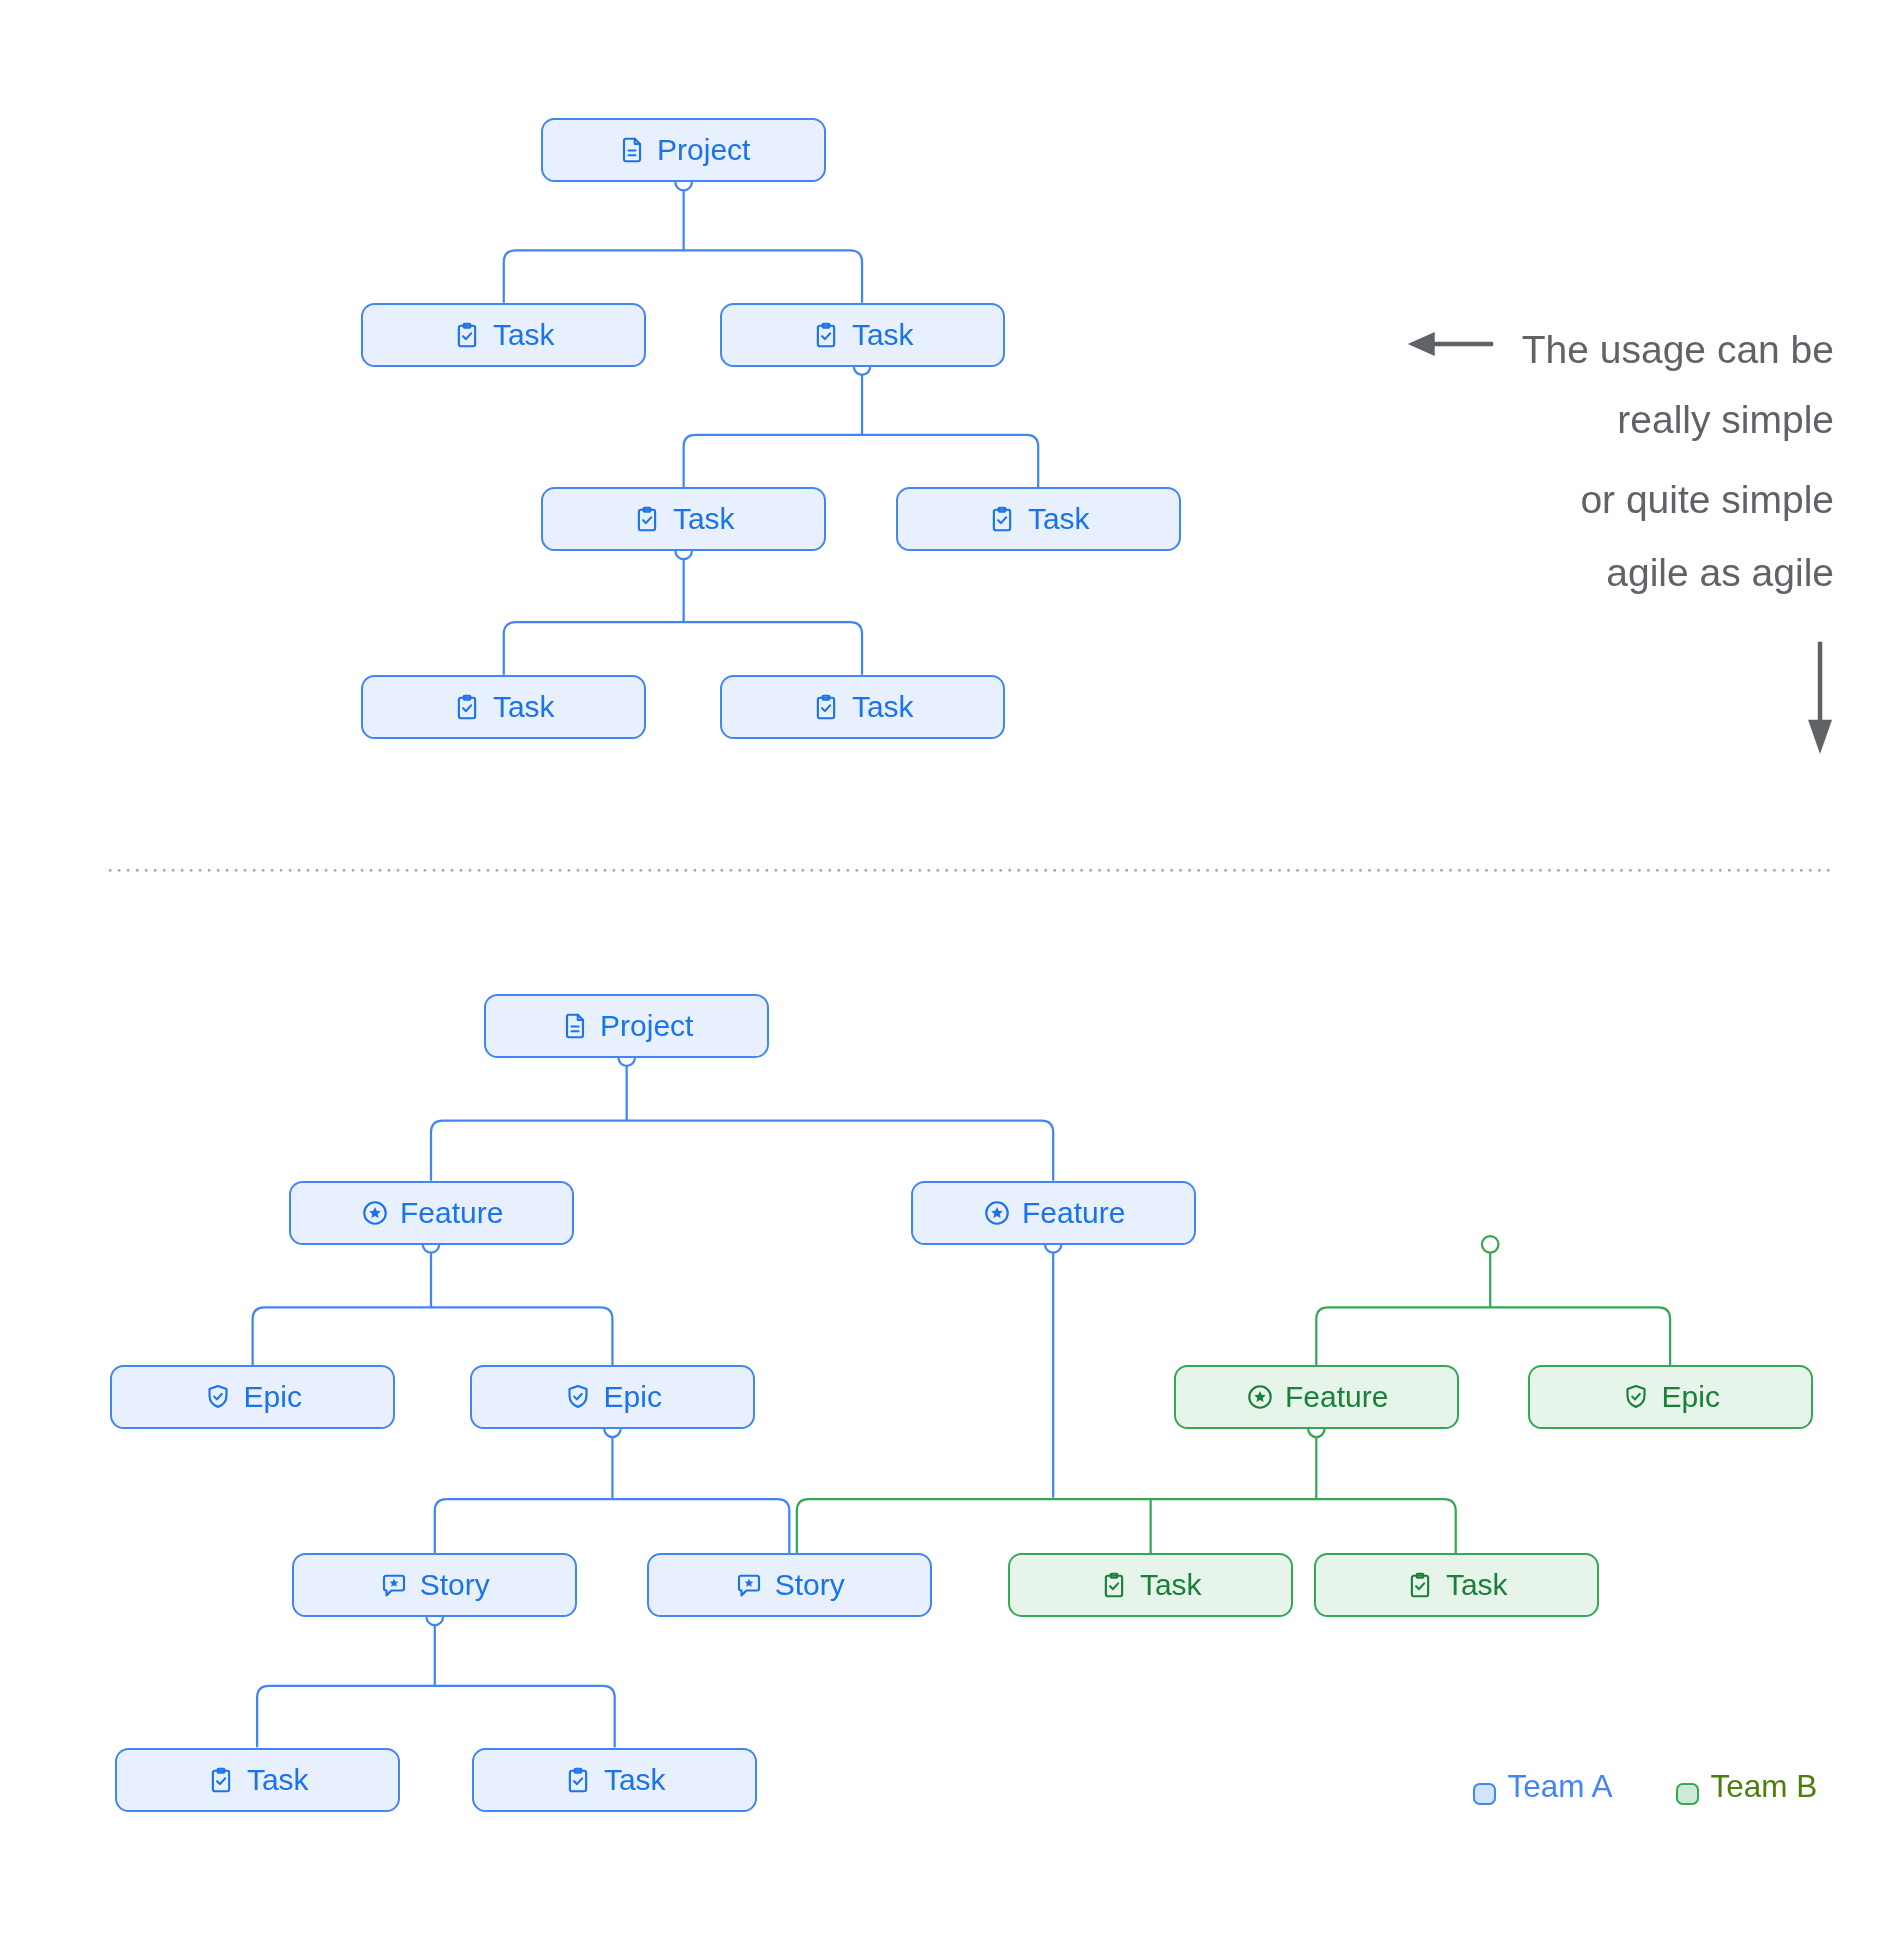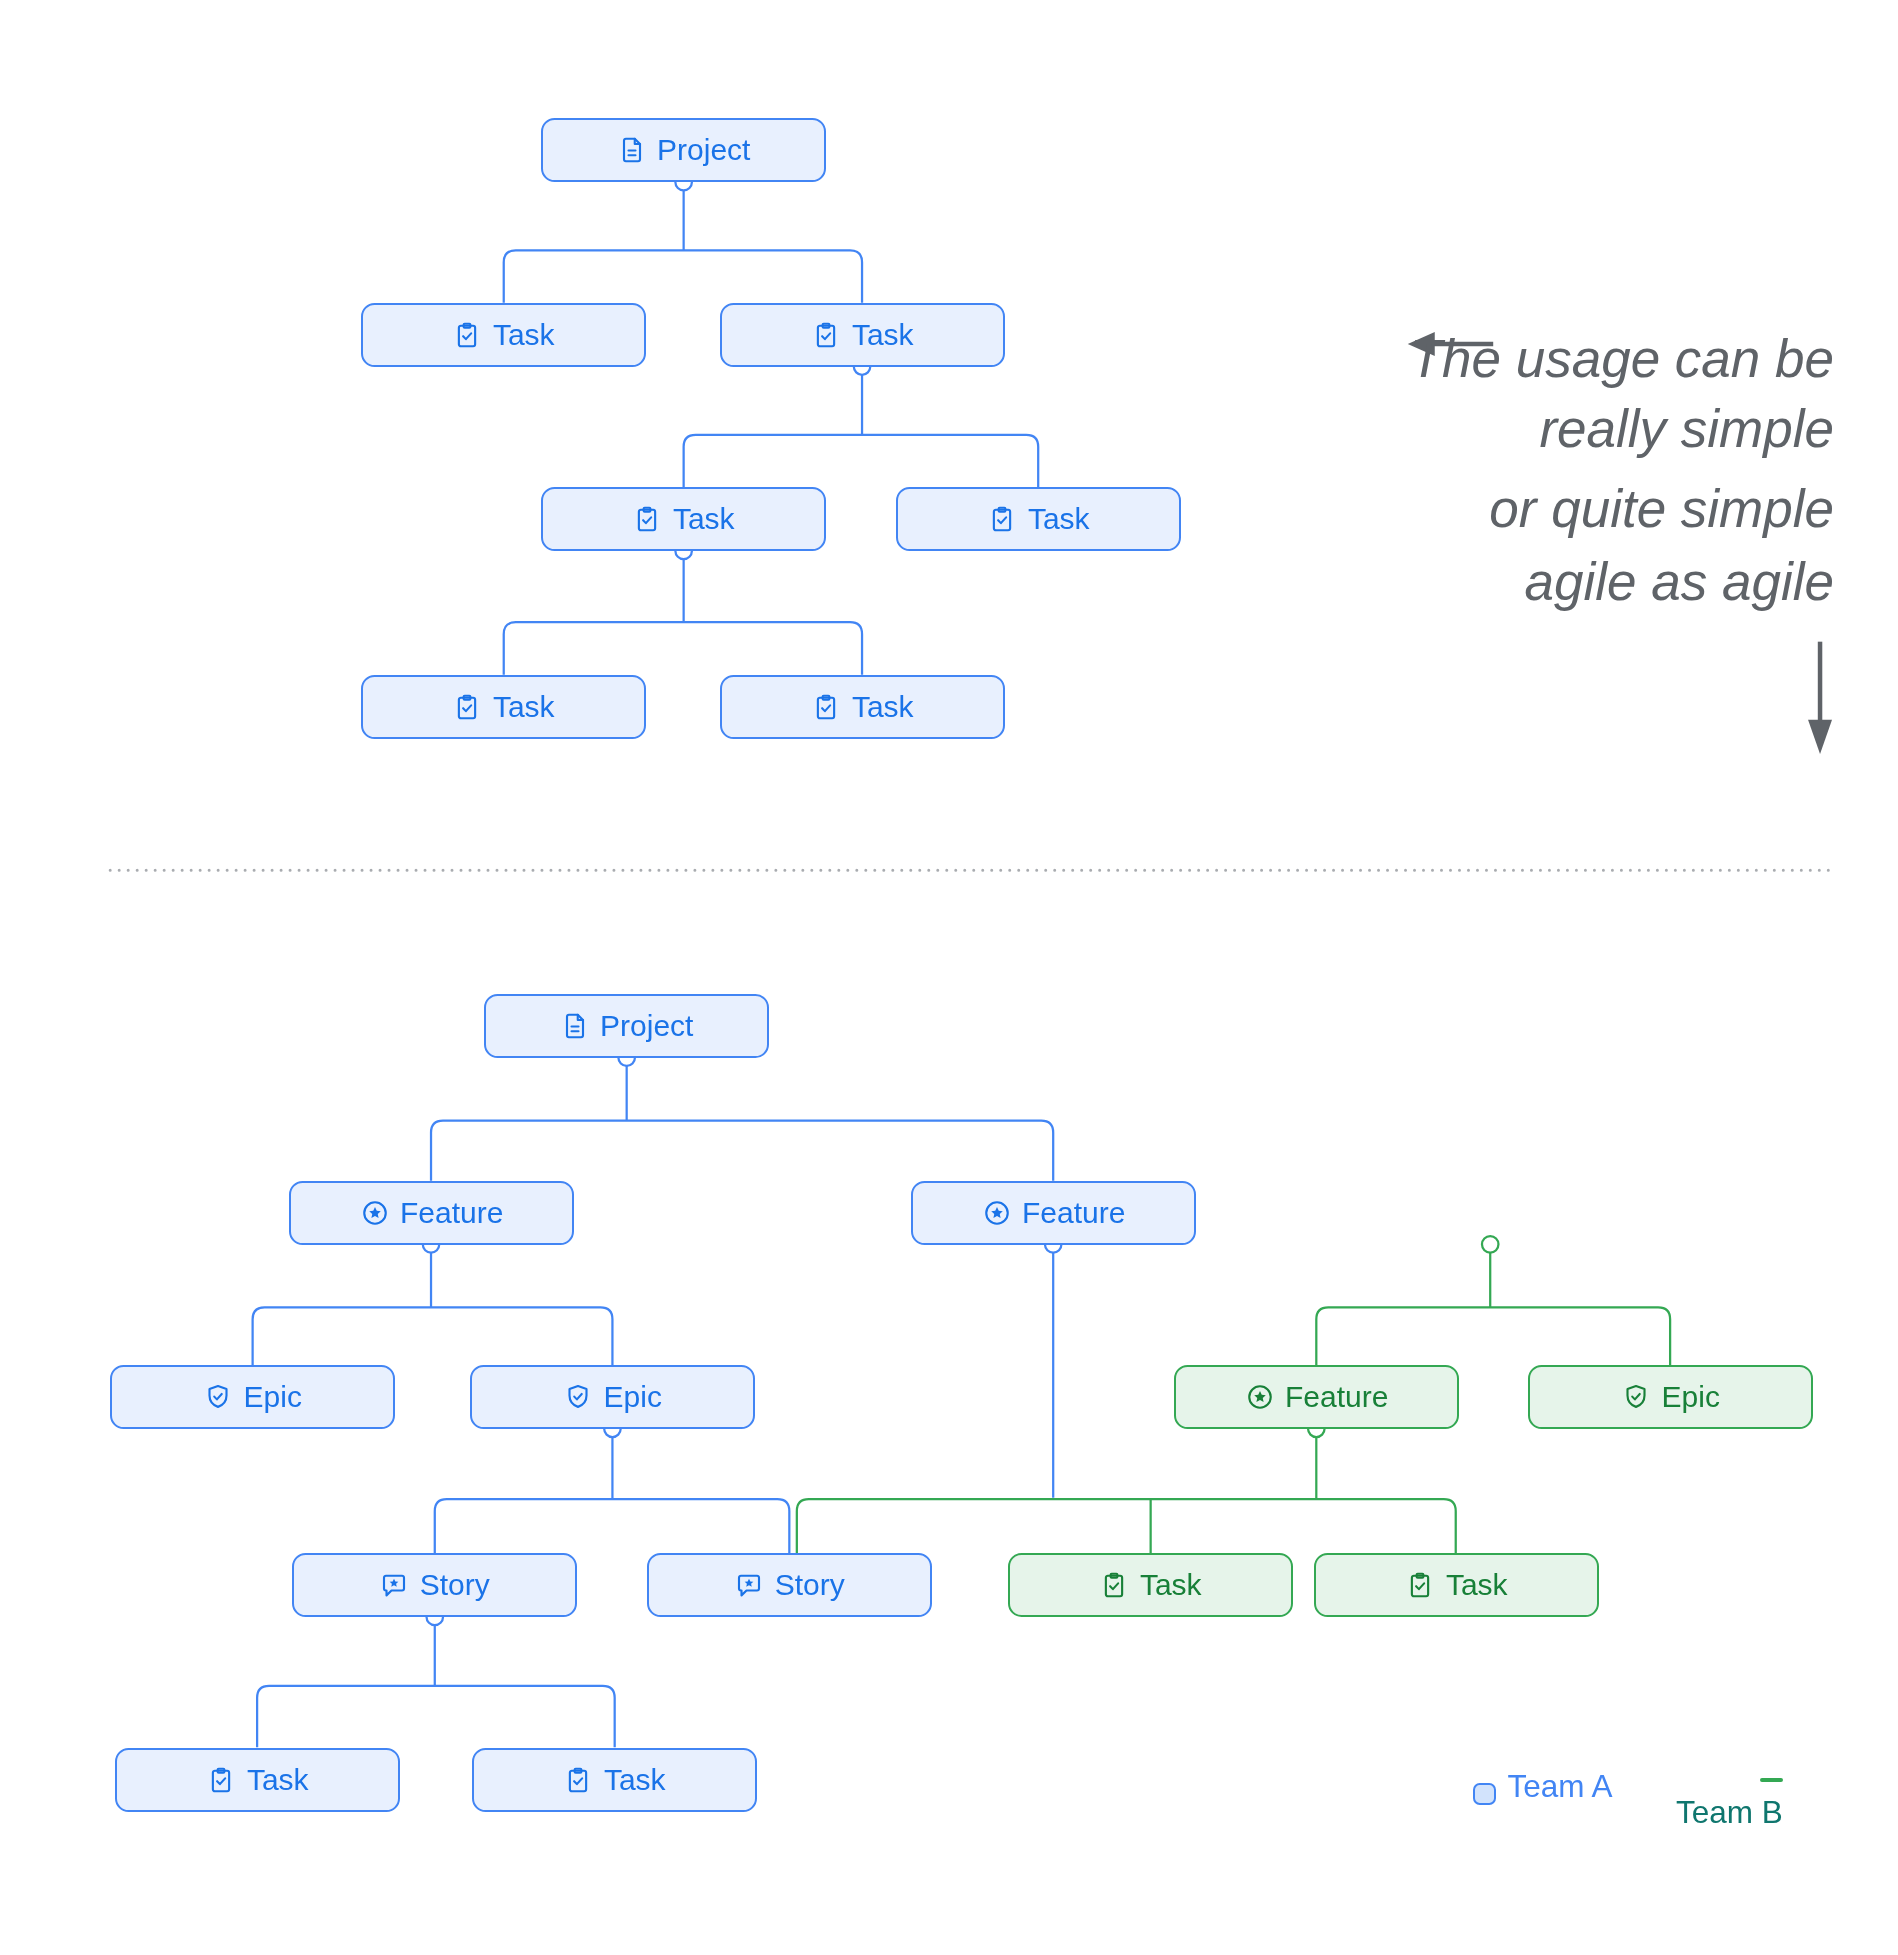--- a/index.html
+++ b/index.html
@@ -13,31 +13,31 @@
     display:flex;align-items:center;justify-content:center;gap:10.5px;
     font-size:30px;font-weight:500;box-sizing:border-box;border:2.2px solid;
   }
   .team-a{background:#e8f0fe;border-color:#4285f4;color:#1a73e8;}
   .team-b{background:#e6f4ea;border-color:#34a853;color:#188038;}
   .node .ic{display:flex;align-items:center;}
   .node .ic svg{width:30px;height:30px;stroke:currentColor;fill:none;
     stroke-width:1.7;stroke-linecap:round;stroke-linejoin:round;}
   .anno{
     position:absolute;right:64px;text-align:right;color:#5f6368;
-    font-size:53px;line-height:1.2;white-space:nowrap;font-weight:400;font-style:italic;
+    font-size:39px;line-height:1.2;white-space:nowrap;font-weight:400;
   }
   .legend-item{
     position:absolute;display:flex;align-items:flex-end;gap:12px;height:27px;
     font-size:31.5px;font-weight:400;
   }
   .swatch{width:22.5px;height:22.5px;border-radius:6.7px;box-sizing:border-box;border:2.2px solid;}
   .swatch-a{background:#d2e3fc;border-color:#4285f4;}
   .swatch-b{background:#ceead6;border-color:#34a853;}
   .legend-a{color:#4285f4;}
-  .legend-b{color:#0f766e;flex-direction:column;}
+  .legend-b{color:#4d7c0f;}
 </style>
 </head>
 <body>
 
 <div class="canvas">
 
   <svg class="wires" viewBox="0 0 2532 2608">
 
     <g stroke="#4285f4" stroke-width="3" fill="none">
       <path d="M912 243 V334"></path>

